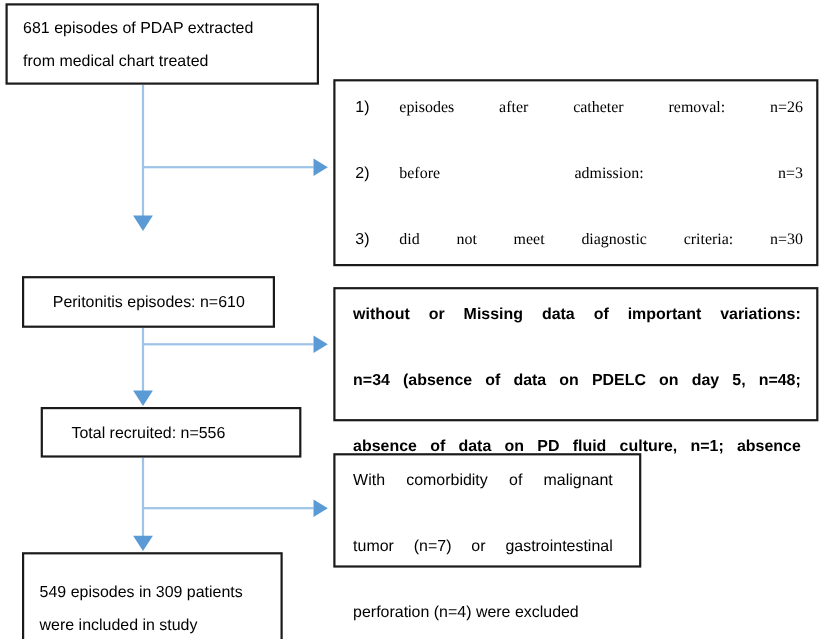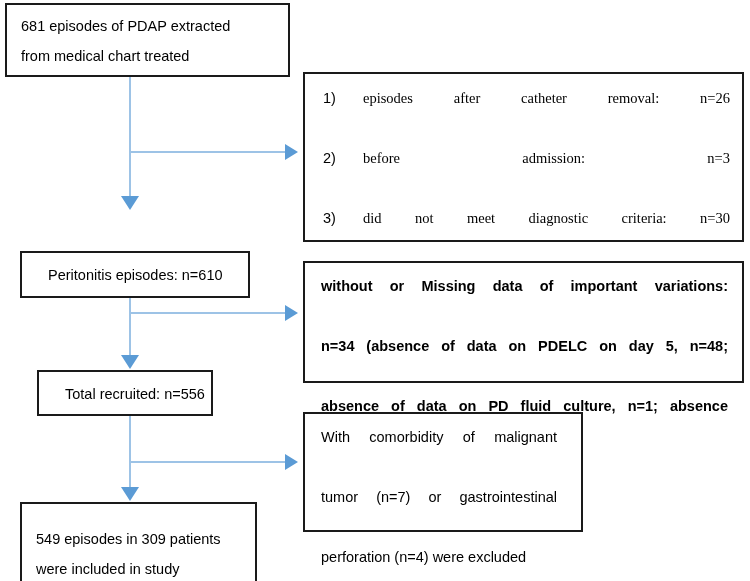--- a/index.html
+++ b/index.html
@@ -32,39 +32,39 @@
   #box-extracted {
     left: 5px;  top: 3px;  width: 285px; height: 74px;
     padding: 6px 0 0 14px;
   }
   #box-peritonitis {
     left: 20px; top: 211px; width: 230px; height: 47px;
     padding: 7px 0 0 26px;
     margin-top: 40px;
   }
   #box-recruited {
-    left: 37px; top: 370px; width: 176px; height: 46px;
+    left: 37px; top: 370px; width: 237px; height: 46px;
     padding: 7px 0 0 26px;
   }
   #box-included {
     left: 20px; top: 502px; width: 237px; height: 82px;
     padding: 20px 0 0 14px;
   }
   
   #box-excl-1 {
     left: 303px; top: 72px; width: 441px; height: 170px;
     padding: 9px 12px 0 14px;
   }
   #box-excl-2 {
     left: 303px; top: 261px; width: 441px; height: 122px;
     padding: 8px 14px 0 16px;
     font-weight: bold;
   }
   #box-excl-3 {
-    left: 303px; top: 412px; width: 280px; height: 120px;
+    left: 303px; top: 412px; width: 280px; height: 104px;
     padding: 8px 24px 0 16px;
   }
   
   .num-list {
     list-style: none;
     margin: 0;
     padding: 0;
   }
   .num-list li {
     position: relative;

